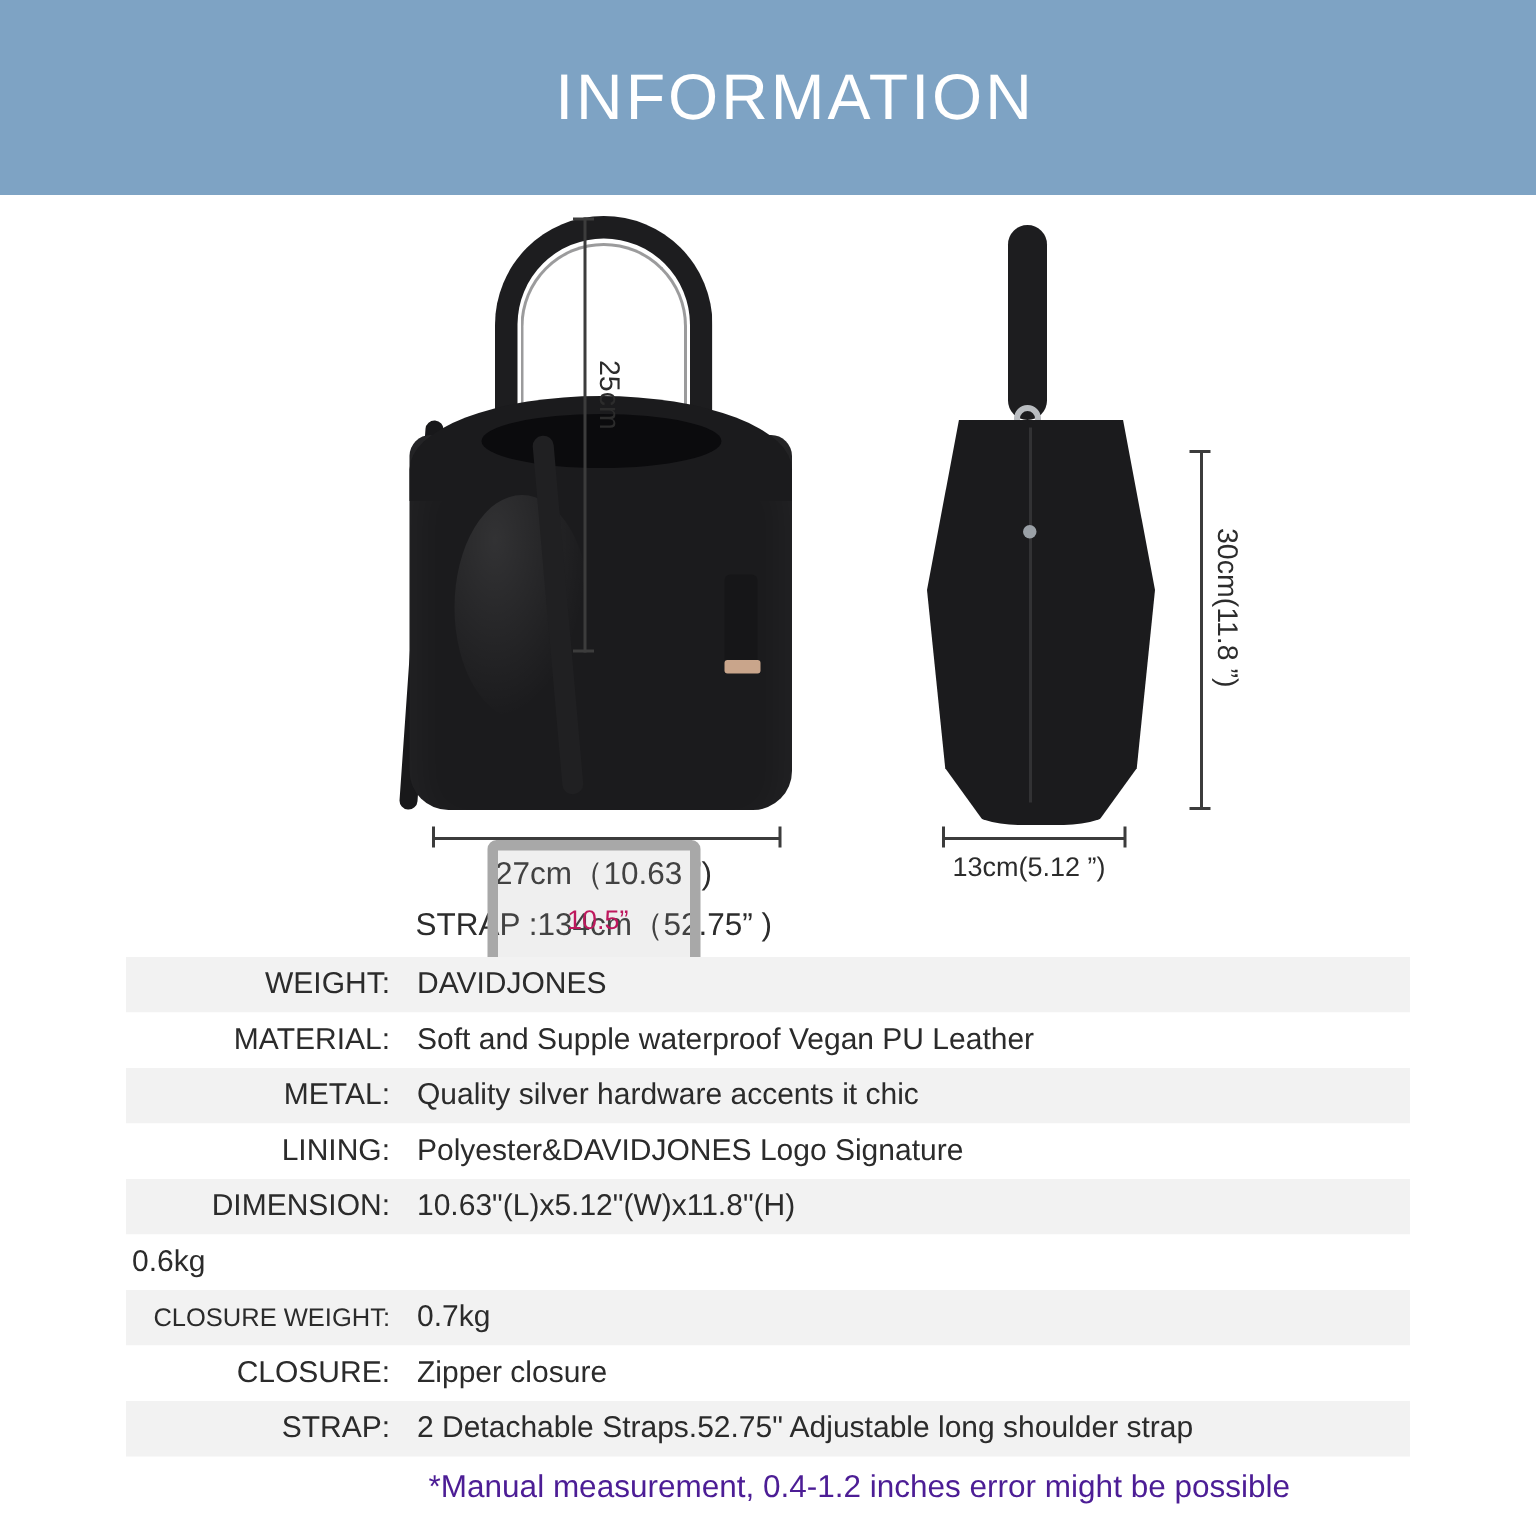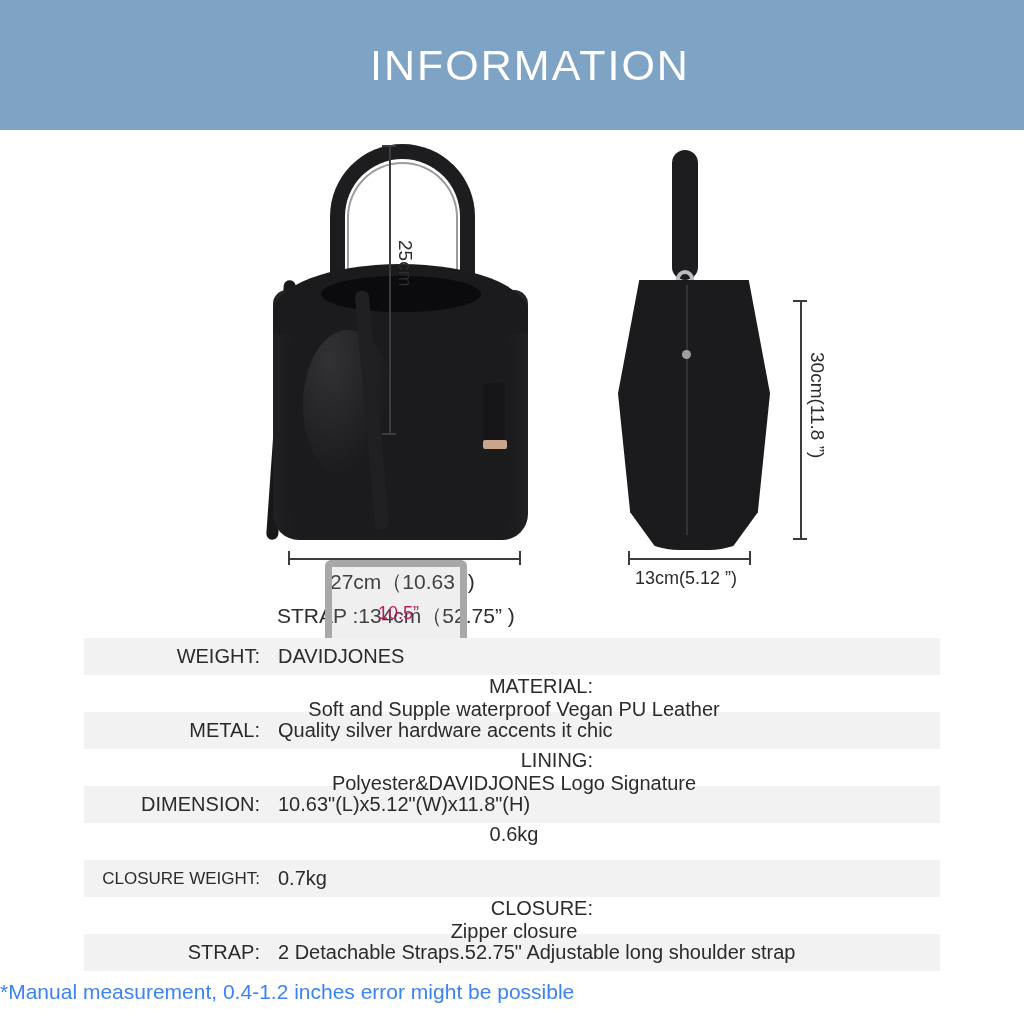--- a/index.html
+++ b/index.html
@@ -229,43 +229,43 @@
     position: absolute;
     left: 84px; top: 638px;
     width: 856px;
   }
   .spec-row {
     display: flex;
     align-items: center;
     height: 37px;
   }
   .spec-row.odd { background: #f2f2f2; }
-  .spec-row.even { background: #ffffff; flex-direction: column; }
+  .spec-row.even { background: #ffffff; }
   .spec-key {
     width: 190px;
     text-align: right;
     padding-right: 14px;
     font-size: 20px;
     color: #2b2b2b;
     white-space: nowrap;
   }
   .spec-key.small { font-size: 17px; }
   .spec-val {
     flex: 1;
     font-size: 20px;
     color: #2b2b2b;
     padding-left: 4px;
   }
   .footnote {
     position: absolute;
     left: 0; top: 980px;
     width: 860px;
-    text-align: left;
+    text-align: right;
     font-size: 21px;
-    color: #3b82f6;
+    color: #4c1d95;
   }
 </style>
 </head>
 <body>
 
 <div id="page">
 
   <div class="banner">
     <div class="banner-title">INFORMATION</div>
   </div>

